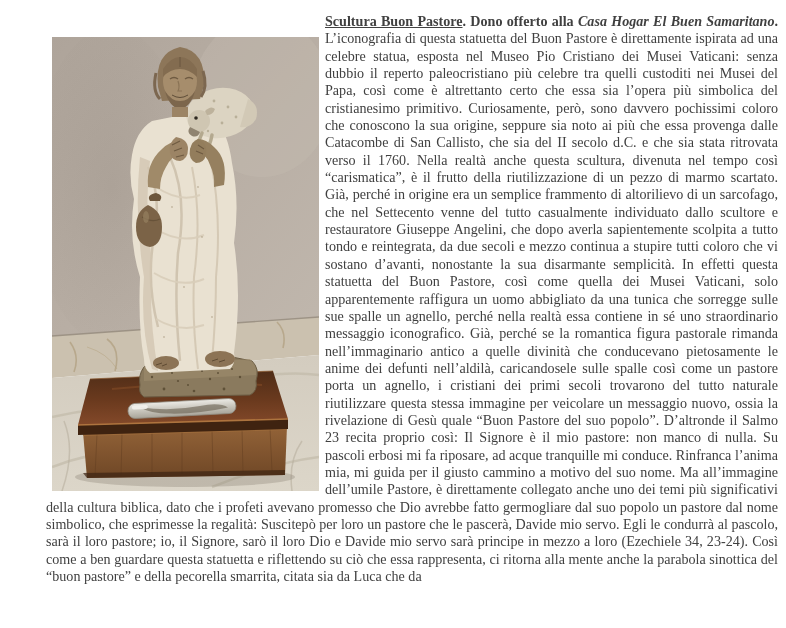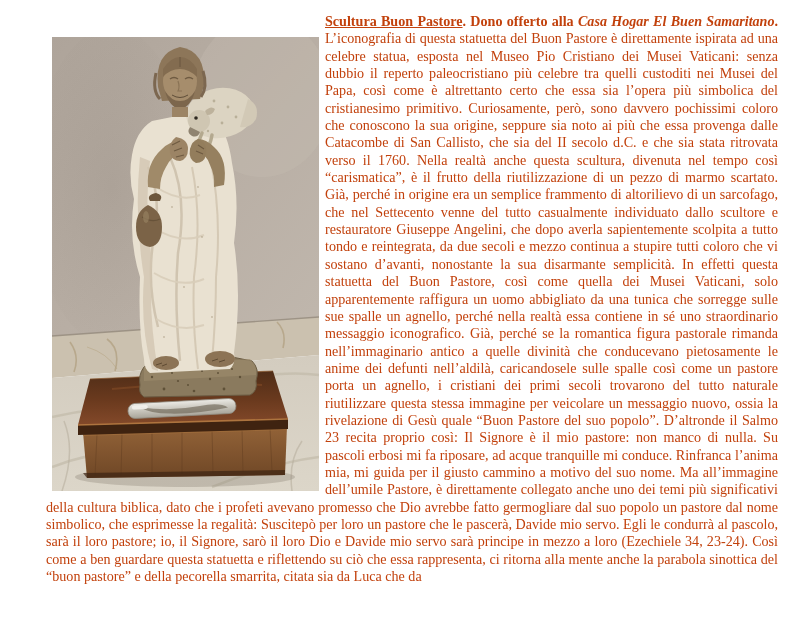--- a/index.html
+++ b/index.html
@@ -11,21 +11,21 @@
     position: relative;
     box-sizing: border-box;
     width: 786px;
     height: 628px;
     padding: 13px 8px 0 46px;
     background: #ffffff;
     overflow: hidden;
     font-family: "Liberation Serif", serif;
     font-size: 14.1px;
     line-height: 17.35px;
-    color: #c2410c;
+    color: #404040;
     text-align: justify;
     text-justify: inter-word;
     hyphens: none;
   }
   .figure {
     float: left;
     width: 267px;
     height: 454px;
     margin: 24px 6px 2px 6px;
     display: block;

